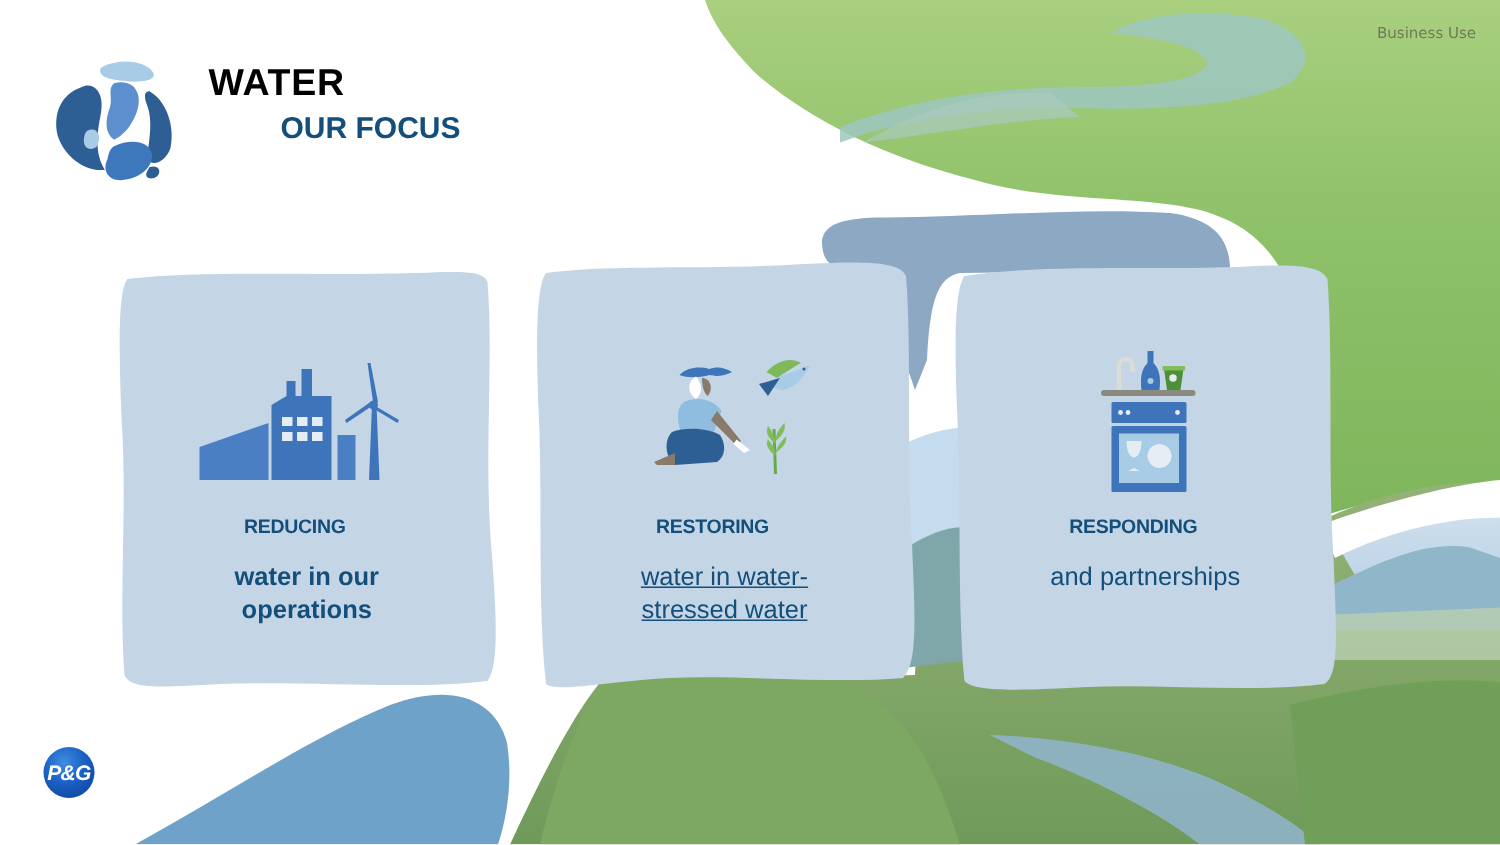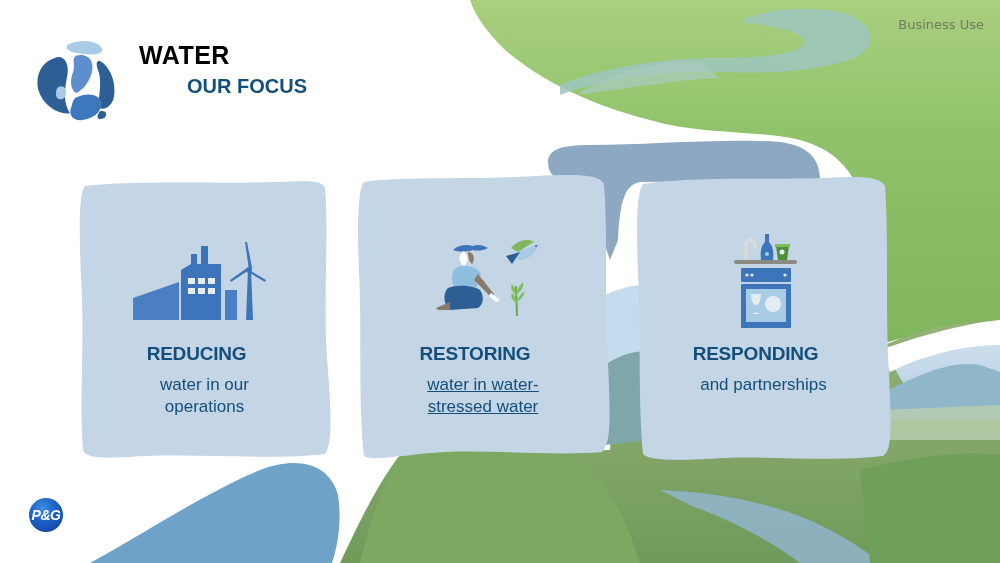--- a/index.html
+++ b/index.html
@@ -1,27 +1,27 @@
 <!DOCTYPE html>
 <html><head>
 <meta charset="utf-8">
 <style>
   * { box-sizing: border-box; margin: 0; padding: 0; }
   html, body { width: 1000px; height: 563px; overflow: hidden; background: #ffffff; }
   body { position: relative; font-family: "Liberation Sans", sans-serif; }
   .slide { position: absolute; inset: 0; width: 1000px; height: 563px; overflow: hidden; background: #fff; }
   .bg-svg { position: absolute; left: 0; top: 0; width: 1000px; height: 563px; }
-  .business-use { position: absolute; right: 16px; top: 17px; font-size: 13px; color: #6f7a5a; font-family: "DejaVu Sans", sans-serif; }
+  .business-use { position: absolute; right: 16px; top: 17px; font-size: 10px; color: #6f7a5a; font-family: "DejaVu Sans", sans-serif; }
   .logo { position: absolute; left: 28px; top: 35px; width: 96px; height: 90px; }
   .title-water { position: absolute; left: 139px; top: 41px; font-size: 25px; font-weight: 700; color: #000000; letter-spacing: 0.5px; }
   .title-focus { position: absolute; left: 139px; top: 75px; font-size: 20px; font-weight: 700; color: #134f7a; margin-left: 48px; }
   .card { position: absolute; }
   .card-shape { position: absolute; inset: 0; width: 100%; height: 100%; }
   .card-icon { position: absolute; }
-  .card-heading { position: absolute; left: 0; right: 16px; text-align: center; font-size: 19px; font-weight: 900; color: #134f7a; letter-spacing: -0.2px; }
+  .card-heading { position: absolute; left: 0; right: 16px; text-align: center; font-size: 13px; font-weight: 900; color: #134f7a; letter-spacing: -0.2px; }
   .card-text { position: absolute; left: 0; right: 0; text-align: center; font-size: 17px; line-height: 22px; color: #134f7a; }
   .pg-logo { position: absolute; left: 29px; top: 498px; width: 34px; height: 34px; border-radius: 50%;
     background: radial-gradient(circle at 40% 30%, #3f8de0 0%, #1a5fc4 45%, #0c3f95 100%);
     color: #fff; font-size: 14px; font-weight: 700; font-style: italic; display: flex; align-items: center; justify-content: center; letter-spacing: -0.5px; }
 </style>
 </head>
 <body>
 
 <div class="slide">
 
@@ -104,21 +104,21 @@
       <rect x="67" y="48" width="7" height="6" fill="#e5ecf4"></rect>
       <rect x="77" y="48" width="7" height="6" fill="#e5ecf4"></rect>
       <rect x="94" y="50" width="12" height="30" fill="#4a7fc4"></rect>
       <path d="M115,80 L117,30 L120,30 L122,80 Z" fill="#3d74ba"></path>
       <path d="M118,30 L114,2 L116,2 L121,28 Z" fill="#3d74ba"></path>
       <path d="M118,30 L100,42 L99,40 L116,28 Z" fill="#3d74ba"></path>
       <path d="M118,30 L135,40 L134,42 L119,33 Z" fill="#3d74ba"></path>
       <circle cx="118" cy="30" r="3" fill="#3d74ba"></circle>
     </svg>
     <div class="card-heading" style="top:165px;">REDUCING</div>
-    <div class="card-text" style="top:196px;">
+    <div class="card-text" style="top:196px;font-weight:bold;">
       <div>water in our</div>
       <div>operations</div>
     </div>
   </div>
 
   <div class="card" style="left:356px; top:172px; width:254px; height:290px;">
     <svg class="card-shape" viewBox="0 0 254 290" preserveAspectRatio="none">
       <path d="M8,10 C50,4 120,8 180,4 C220,2 244,2 248,12 C252,60 248,130 252,190 C254,240 256,270 246,280 C200,284 140,278 90,280 C50,282 15,290 8,284 C2,230 6,160 3,100 C1,50 2,18 8,10 Z" fill="#c4d5e6"></path>
     </svg>
     <svg class="card-icon" style="left:80px; top:66px; width:105px; height:88px;" viewBox="0 0 105 88">

